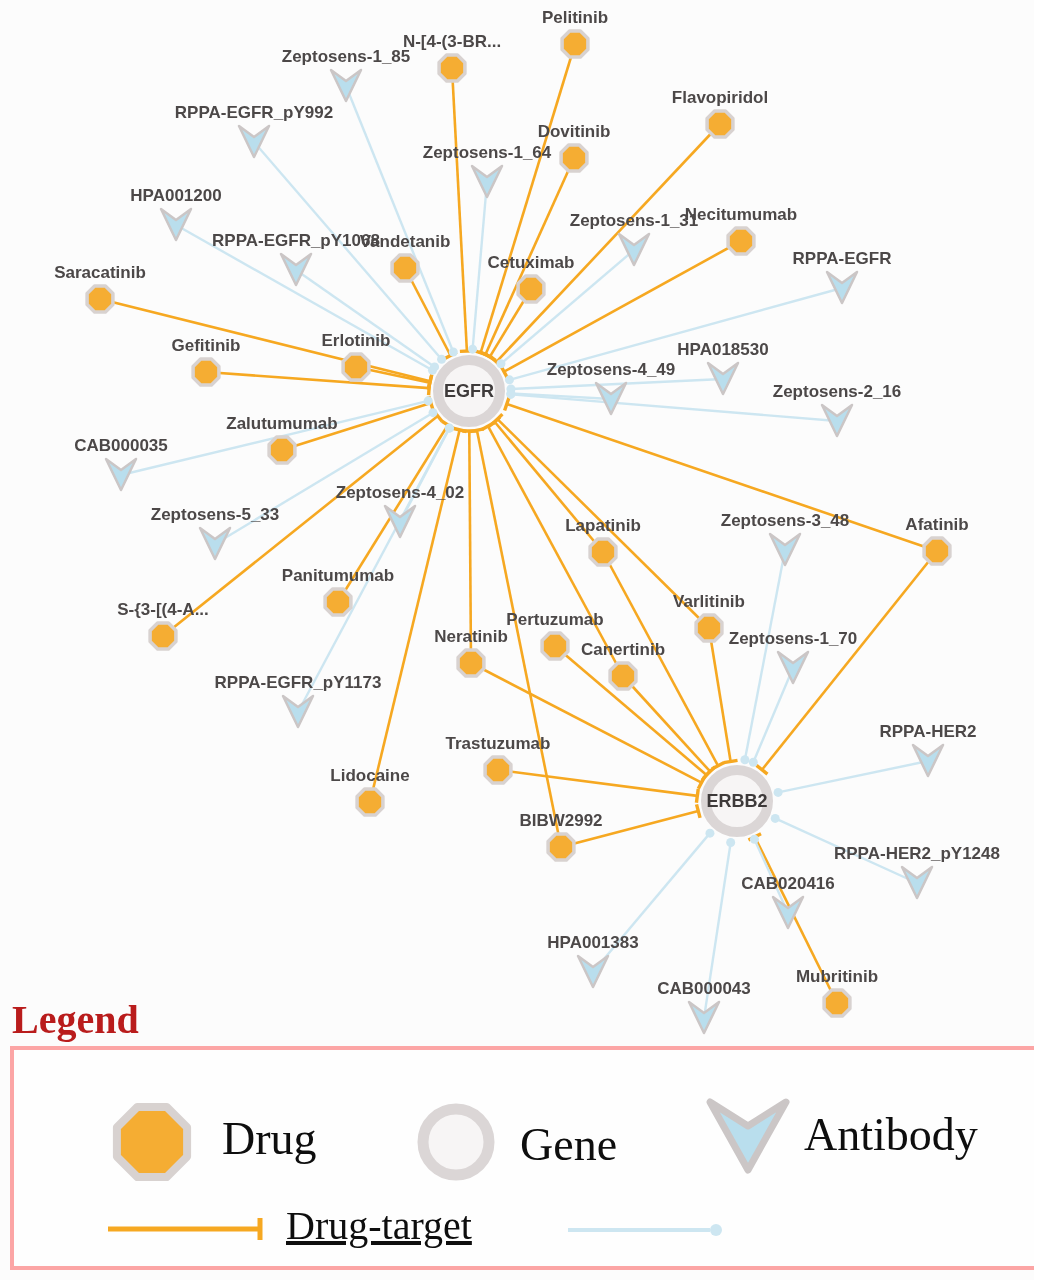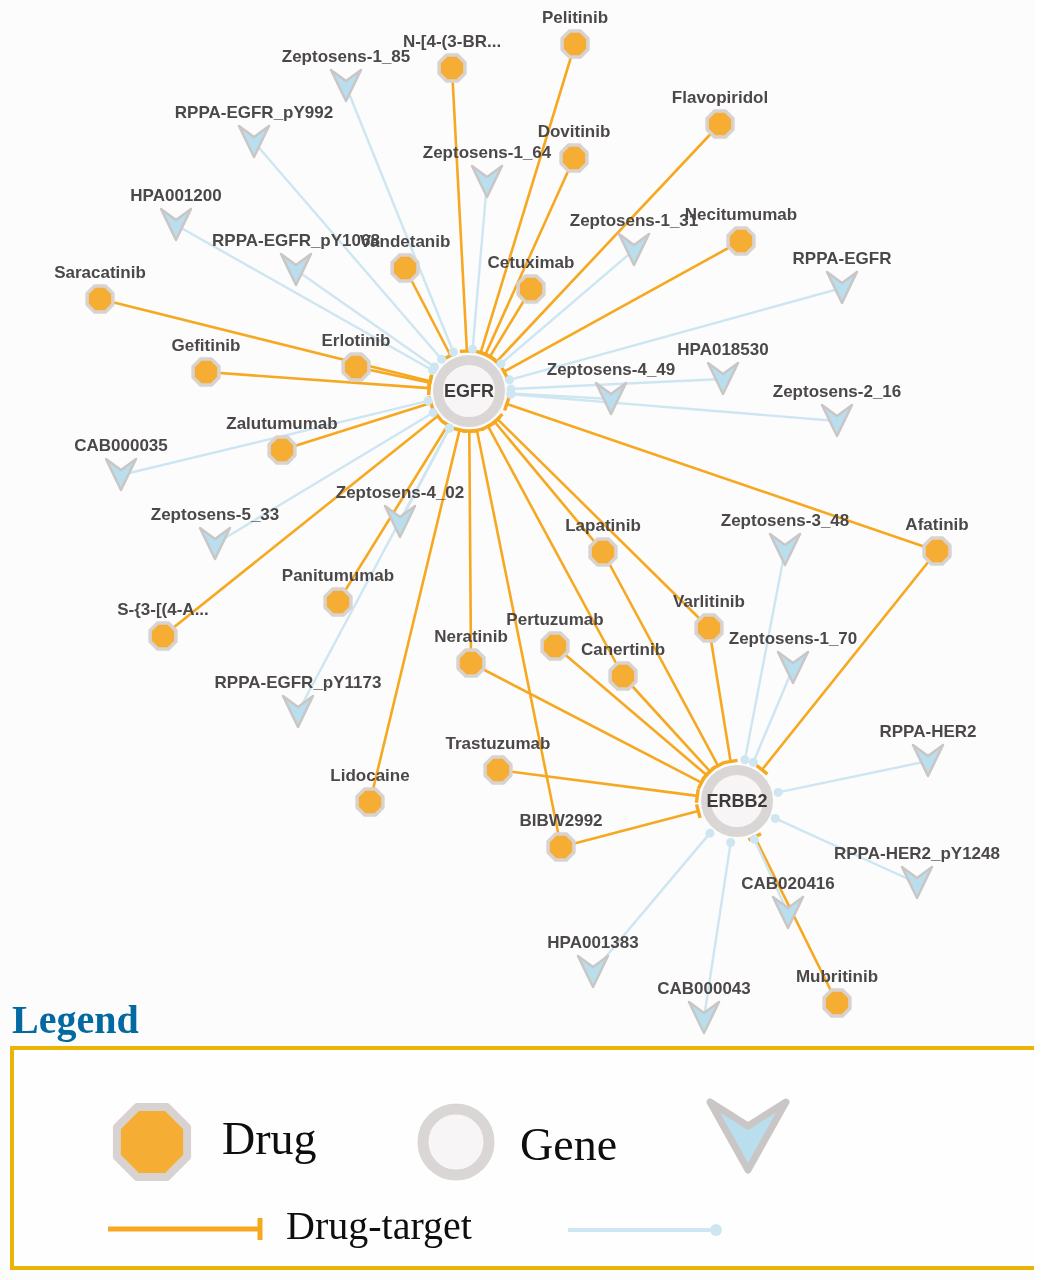--- a/index.html
+++ b/index.html
@@ -1,25 +1,25 @@
 <!DOCTYPE html>
 <html><head>
 <meta charset="utf-8">
 <style>
   * { margin:0; padding:0; box-sizing:border-box; }
   html,body { width:1059px; height:1280px; background:#ffffff; font-family:"Liberation Sans",sans-serif; }
   #stage { position:relative; width:1034px; height:1280px; background:var(--background,#fcfcfc); overflow:hidden; }
   #graph-svg { position:absolute; left:0; top:0; }
   .node-label { font-family:"Liberation Sans",sans-serif; font-size:17px; font-weight:bold; fill:var(--label,#4c4848); }
   .gene-label { font-family:"Liberation Sans",sans-serif; font-size:18px; font-weight:bold; fill:#3e3a3a; }
-  .legend-title { position:absolute; left:12px; top:996px; font:bold 40px "Liberation Serif",serif; color:#0369a1; }
-  .legend-box { position:absolute; left:10px; top:1046px; width:1038px; height:224px; border:4px solid #eab308; background:#fefefe; }
+  .legend-title { position:absolute; left:12px; top:996px; font:bold 40px "Liberation Serif",serif; color:#b91c1c; }
+  .legend-box { position:absolute; left:10px; top:1046px; width:1038px; height:224px; border:4px solid #fca5a5; background:#fefefe; }
   .licon { position:absolute; display:block; line-height:0; }
   .llabel { position:absolute; font-family:"Liberation Serif",serif; font-size:46px; color:#0e0e0e; white-space:nowrap; }
-  .llabel.small { font-size:40px; }
+  .llabel.small { font-size:40px;text-decoration:underline; }
 </style>
 </head>
 <body>
 
 <div id="stage" style="--background: #fcfcfc; --drug-fill: #f5ad33; --drug-stroke: #d8d2d0; --gene-fill: #f7f5f5; --gene-stroke: #dbd6d6; --antibody-fill: #b9deed; --antibody-stroke: #cbc6c6; --drug-edge: #f6a821; --antibody-edge: #cde6f1; --label: #4c4848;">
 
   <svg id="graph-svg" width="1059" height="1280">
       <g>
         <line x1="575" y1="44" x2="480.6859405387179" y2="352.7450814440084" stroke="#f6a821" stroke-width="2.6"></line>
         <line x1="487.38055128601644" y1="354.79012103828404" x2="473.99132979141933" y2="350.70004184973277" stroke="#f6a821" stroke-width="3.4"></line>
@@ -236,20 +236,21 @@
         <circle cx="46" cy="46" r="33" fill="var(--gene-fill)" stroke="var(--gene-stroke)" stroke-width="11"></circle>
       </svg>
     </span>
     <span class="llabel" style="left:506px;top:68px">Gene</span>
 
     <span class="licon" style="left:688px;top:42px">
       <svg width="92" height="86" viewBox="0 0 92 86">
         <polygon points="8,10 46,78 84,10 46,34" fill="var(--antibody-fill)" stroke="var(--antibody-stroke)" stroke-width="7" stroke-linejoin="round"></polygon>
       </svg>
     </span>
+    <span class="llabel" style="left:790px;top:58px">Antibody</span>
 
     <span class="licon" style="left:88px;top:162px">
       <svg width="180" height="34" viewBox="0 0 180 34">
         <line x1="6" y1="17" x2="158" y2="17" stroke="var(--drug-edge)" stroke-width="5"></line>
         <line x1="158" y1="6" x2="158" y2="28" stroke="var(--drug-edge)" stroke-width="5"></line>
       </svg>
     </span>
     <span class="llabel small" style="left:272px;top:152px">Drug-target</span>
 
     <span class="licon" style="left:548px;top:163px">

